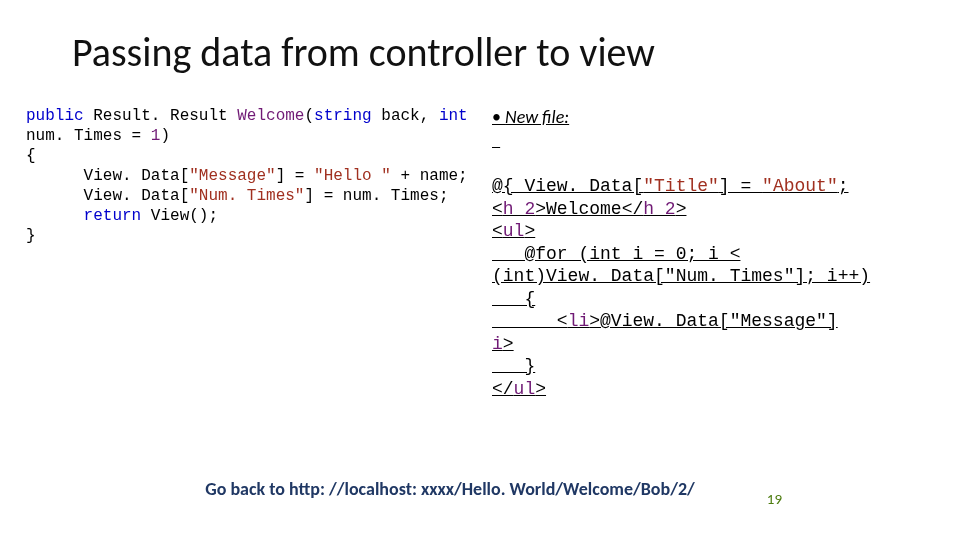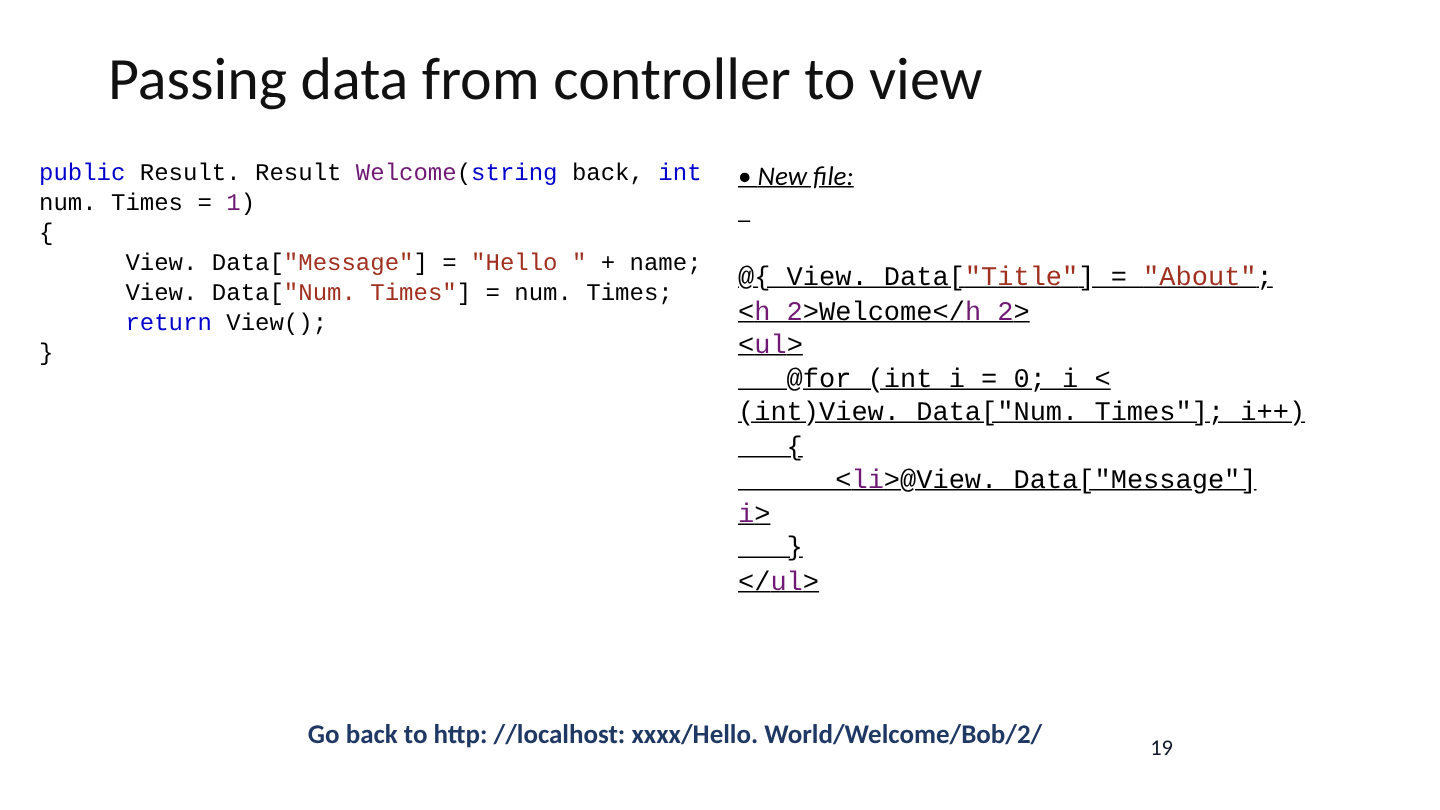--- a/index.html
+++ b/index.html
@@ -59,21 +59,21 @@
     text-align: center;
     font-weight: 700;
     color: #203864;
     font-size: 18px;
     margin-left: 36px;
   }
   .pagenum {
     position: absolute;
     bottom: 32px;
     right: 46px;
-    color: #0f172a;
+    color: #4d7c0f;
     font-size: 15px;
   }
 </style>
 </head>
 <body>
 
 <div class="slide">
 
   <div class="title">Passing data from controller to view</div>
 

